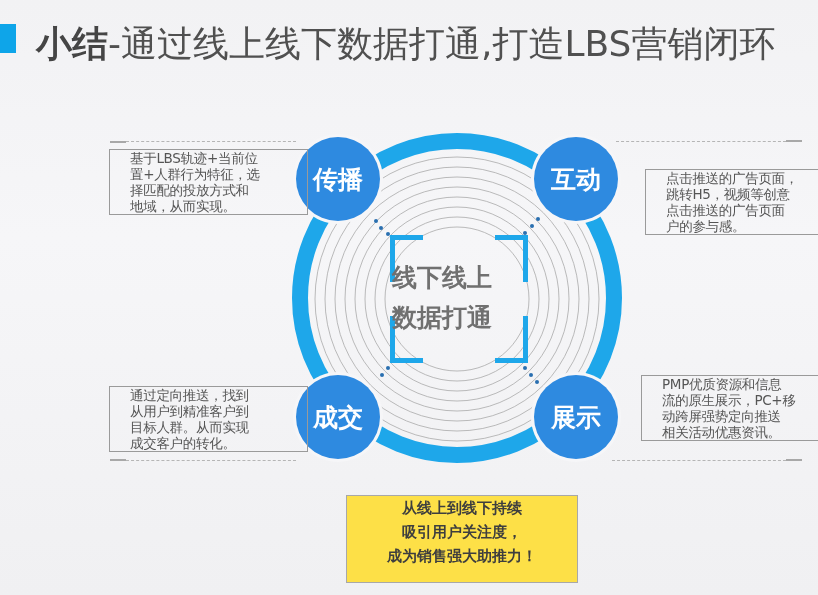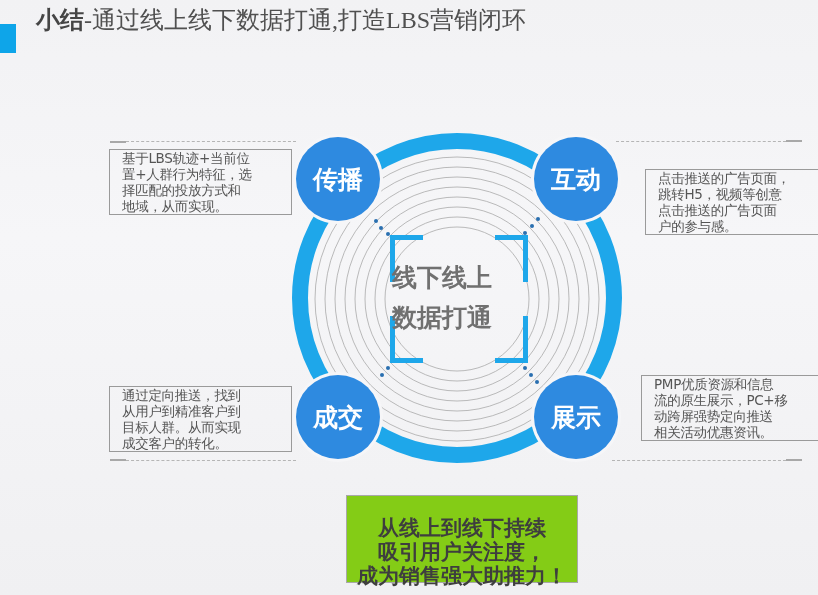--- a/index.html
+++ b/index.html
@@ -6,22 +6,22 @@
   body {
     width: 818px; height: 595px; overflow: hidden; position: relative;
     background: linear-gradient(180deg, #f2f2f4 0%, #f6f6f8 40%, #f0f0f2 100%);
     font-family: "DejaVu Sans", "Liberation Sans", sans-serif;
   }
   .title-bar {
     position: absolute; left: 0; top: 24px; width: 16px; height: 29px;
     background: #0ea5e9;
   }
   .title {
-    position: absolute; left: 36px; top: 4px; font-size: 24px; color: #505050;
-    white-space: nowrap; letter-spacing: 0px; font-family: Liberation Serif, serif;
+    position: absolute; left: 36px; top: 20px; font-size: 36px; color: #505050;
+    white-space: nowrap; letter-spacing: 0px;
   }
   .title .bold { font-weight: bold; color: #454545; }
 
   
   .ring {
     position: absolute; left: 292px; top: 133px; width: 298px; height: 298px;
     border: 16px solid #1ea7ea; border-radius: 50%;
   }
   .concentric { position: absolute; left: 0; top: 0; width: 818px; height: 595px; pointer-events: none; }
   .node {
@@ -44,34 +44,34 @@
   .br-tl { left: 390px; top: 235px; border-width: 5px 0 0 5px; }
   .br-tr { left: 495px; top: 235px; border-width: 5px 5px 0 0; }
   .br-bl { left: 390px; top: 316px; border-width: 0 0 5px 5px; }
   .br-br { left: 495px; top: 316px; border-width: 0 5px 5px 0; }
 
   .dot { position: absolute; width: 4px; height: 4px; border-radius: 50%; background: #2a6fb0; }
 
   
   .note {
     position: absolute; width: 157px; font-size: 13.5px; line-height: 16px; color: #555;
-    border: 1px solid #9a9a9a; padding: 0 12px; background: transparent; letter-spacing: -0.3px;
+    border: 1px solid #9a9a9a; padding: 0 20px; background: transparent; letter-spacing: -0.3px;
   }
   .note-tl { left: 109px; top: 149px; }
   .note-tr { left: 645px; top: 169px; width: 155px; }
   .note-bl { left: 109px; top: 386px; }
   .note-br { left: 641px; top: 375px; width: 155px; }
   .dash { position: absolute; height: 0; border-top: 1px dashed #b5b5b5; }
   .dash-solid { position: absolute; height: 2px; background: #a8a8a8; }
 
   .summary {
     position: absolute; left: 346px; top: 495px; width: 232px; height: 88px;
-    border: 1px solid #a8a8a8; background: #84cc16;
-    text-align: center; font-weight: bold; font-size: 21px; color: #3e3e3e; line-height: 24px;
-    padding-top: 20px; box-sizing: border-box;
+    border: 1px solid #a8a8a8; background: #fde047;
+    text-align: center; font-weight: bold; font-size: 15px; color: #3e3e3e; line-height: 24px;
+    padding-top: 0; box-sizing: border-box;
   }
   .summary div { white-space: nowrap; }
 </style>
 </head>
 <body>
 
 <div class="title-bar"></div>
 <div class="title"><span class="bold">小结</span><span>-通过线上线下数据打通,打造LBS营销闭环</span></div>
 
 <svg class="concentric" viewBox="0 0 818 595">

